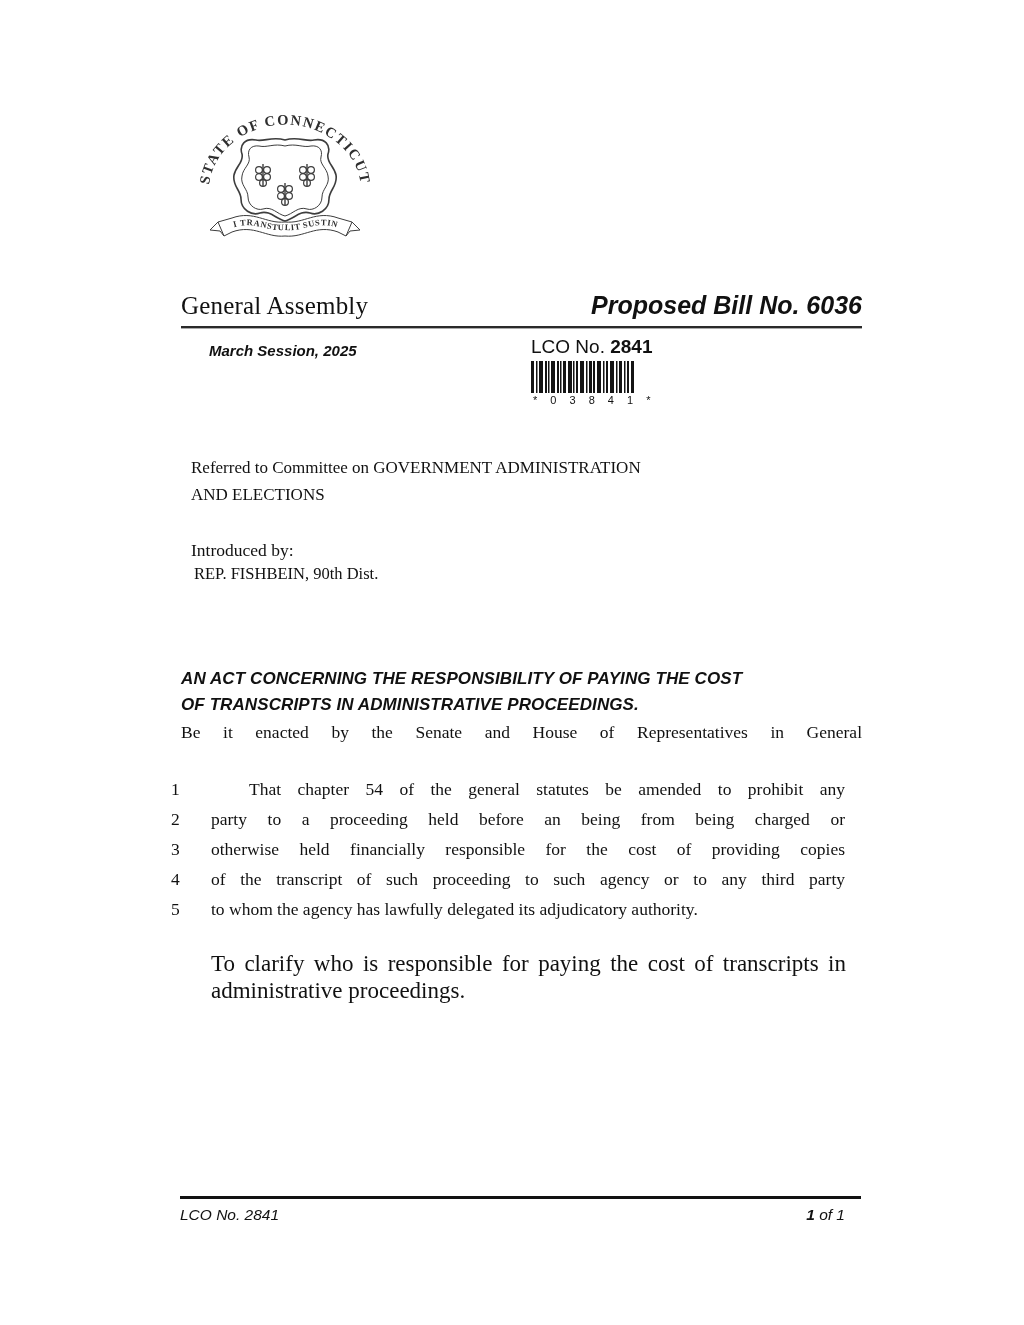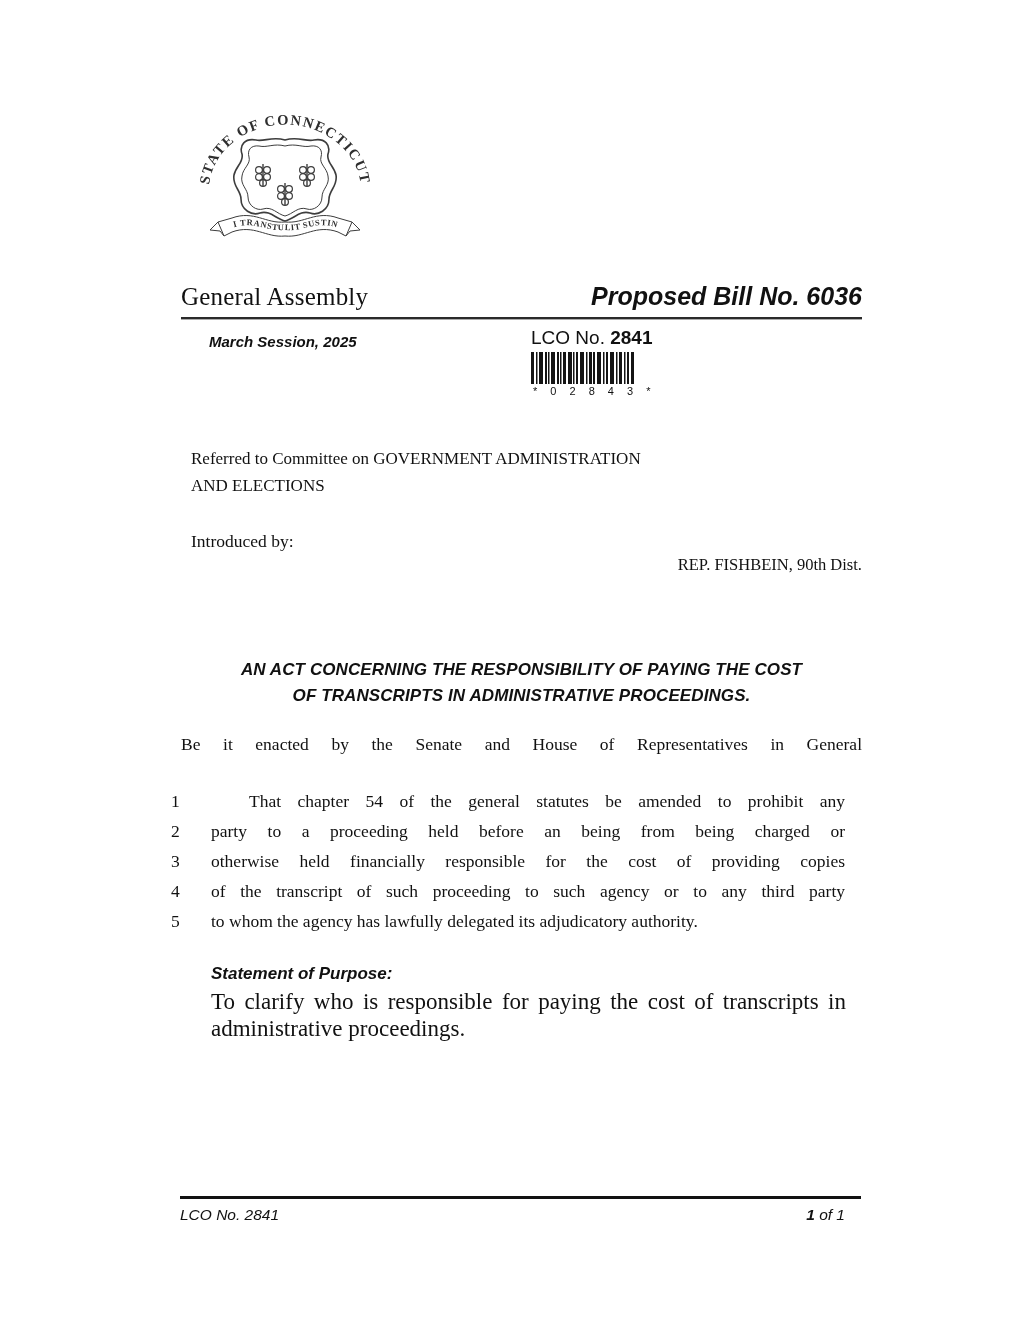--- a/index.html
+++ b/index.html
@@ -7,21 +7,21 @@
   .page {
     position:relative;
     width:1024px; height:1325px;
     background:#ffffff;
     color:#111111;
     font-family:"Liberation Serif", serif;
     overflow:hidden;
     margin:0 auto;
   }
   .seal { position:absolute; left:196px; top:96px; width:178px; height:158px; }
-  .main { position:absolute; left:181px; top:282px; width:681px; }
+  .main { position:absolute; left:181px; top:291px; width:681px; }
 
   
   .hdr-row {
     display:flex; justify-content:space-between; align-items:baseline;
     border-bottom:2px solid #2a2a2a;
     box-shadow:0 1px 0 #aaaaaa;
     padding-bottom:6px;
   }
   .ga-title { font-size:25px; letter-spacing:0.2px; }
   .pb-title {
@@ -40,34 +40,33 @@
   .barcode { display:block; margin-top:3px; }
   .barcode-label {
     font-family:"Liberation Sans", sans-serif;
     font-size:11px; letter-spacing:5px; margin-top:1px; margin-left:2px;
     color:#111;
   }
 
   
   .referral { margin-top:52px; padding-left:10px; font-size:17px; line-height:27px; }
   .introduced { margin-top:30px; padding-left:10px; font-size:17.5px; line-height:24px; }
-  .introduced .rep { font-size:16.5px; padding-left:3px;text-align:right; }
+  .introduced .rep { font-size:16.5px; padding-left:3px; }
 
   
   .act-title {
     margin-top:80px;
     font-family:"Liberation Sans", sans-serif;
     font-weight:bold; font-style:italic;
     font-size:17px; line-height:26px;
     letter-spacing:0.1px;
-    text-align:center;
-  }
-
-  
-  .enacting { margin-top:21px; font-size:17.5px; line-height:29px; }
+  }
+
+  
+  .enacting { font-size:17.5px; line-height:29px; }
   .jline { text-align:justify; text-align-last:justify; }
   .jline-last { text-align:left; text-align-last:left; }
 
   
   .body-lines { margin-top:27px; margin-left:-10px; }
   .body-row { display:flex; line-height:30px; font-size:17.5px; }
   .body-row .num { width:40px; flex:0 0 40px; }
   .body-row .txt { width:634px; flex:0 0 634px; }
   .indent1 { text-indent:38px; }
 
@@ -173,21 +172,21 @@
               <rect x="72" y="0" width="1.5" height="32"></rect>
             <rect x="75" y="0" width="2" height="32"></rect>
               <rect x="79" y="0" width="4" height="32"></rect>
             <rect x="85" y="0" width="1.5" height="32"></rect>
               <rect x="88" y="0" width="3" height="32"></rect>
             <rect x="93" y="0" width="1.5" height="32"></rect>
               <rect x="96" y="0" width="2" height="32"></rect>
             <rect x="100" y="0" width="3" height="32"></rect>
           </g>
         </svg>
-        <div class="barcode-label">* 0 2 8 4 3 *</div>
+        <div class="barcode-label">* 0 3 8 4 1 *</div>
       </div>
     </div>
 
     <div class="referral" style="margin-top:0;">
       <div>Referred to Committee on GOVERNMENT ADMINISTRATION</div>
       <div>AND ELECTIONS</div>
     </div>
 
     <div class="introduced">
       <div>Introduced by:</div>
@@ -220,21 +219,20 @@
         <span class="num">4</span>
         <span class="txt jline">of the transcript of such proceeding to such agency or to any third party</span>
       </div>
       <div class="body-row">
         <span class="num">5</span>
         <span class="txt jline-last">to whom the agency has lawfully delegated its adjudicatory authority.</span>
       </div>
     </div>
 
     <div class="statement">
-      <div class="sop-heading">Statement of Purpose:</div>
       <div class="sop-body">
         <div class="jline">To clarify who is responsible for paying the cost of transcripts in</div>
         <div class="jline-last">administrative proceedings.</div>
       </div>
     </div>
 
   </div>
 
   <div class="footer">
     <div class="footer-rule"></div>

